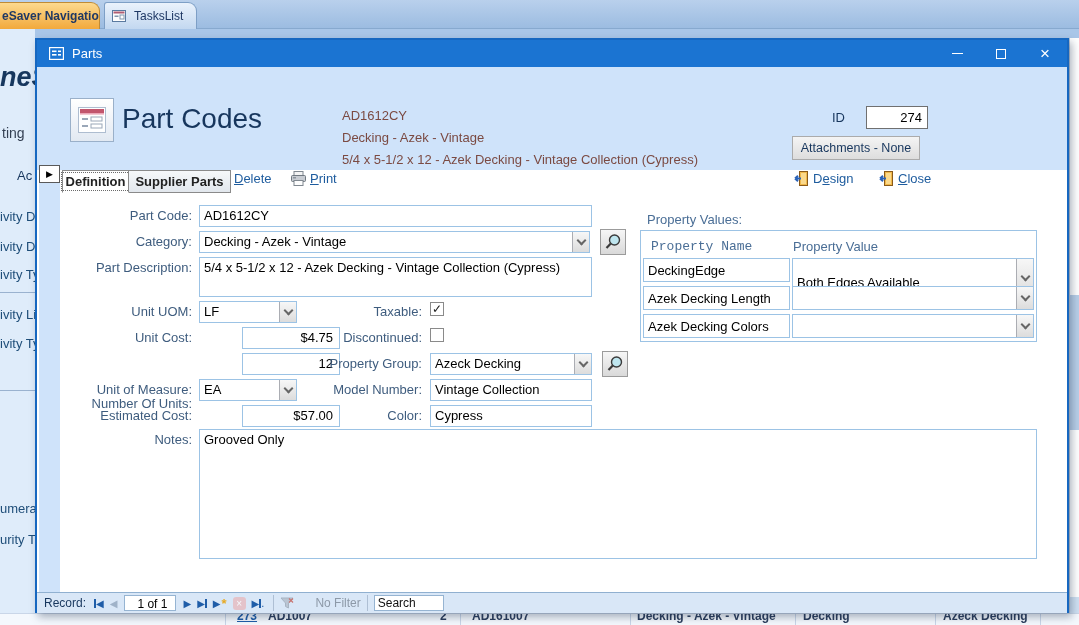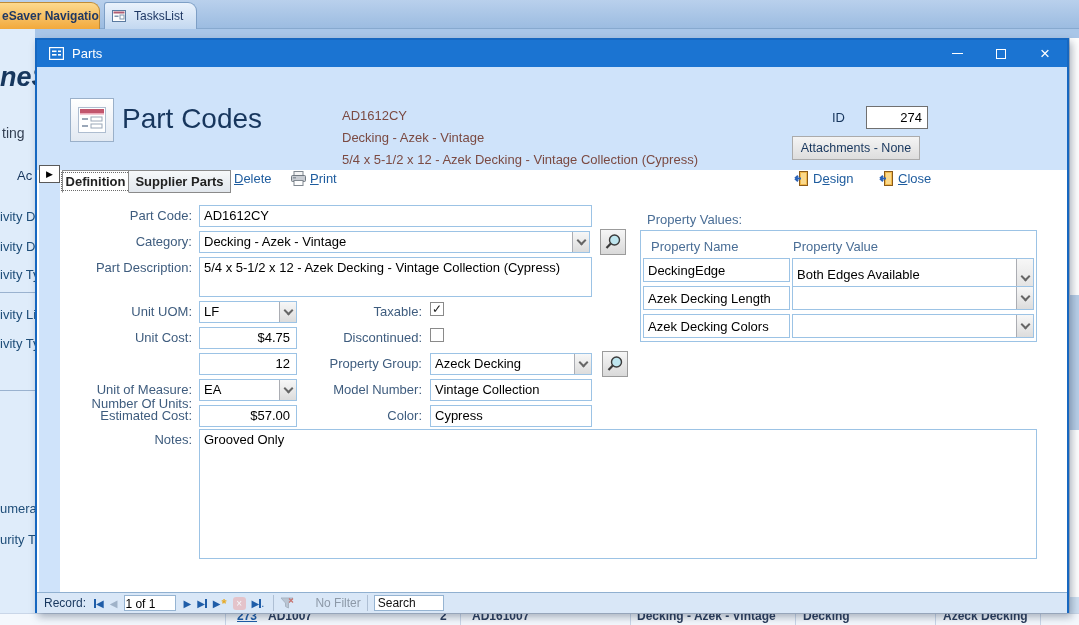--- a/index.html
+++ b/index.html
@@ -57,40 +57,40 @@
   .selbox { position:absolute; left:2px; top:125px; width:21px; height:18px; background:#fff; border:1px solid #5a5a5a;
             font-size:9px; color:#000; display:flex; align-items:center; justify-content:center; }
   .ptab { position:absolute; top:130px; height:23px; font-size:13px; color:#222; display:flex; align-items:center; justify-content:center;font-weight:bold; }
   .ptab-active { left:25px; width:67px; background:#fff; border:1px solid #8a8a8a; border-bottom:1px solid #fff; }
   .ptab-active .focusdots { border:1px dotted #6b6b6b; padding:1px 4px; }
   .ptab-idle { left:92px; width:102px; background:linear-gradient(#f6f8fa,#e2e7ed); border:1px solid #8a8a8a; border-left:none; }
 
   .lbl { position:absolute; text-align:right; color:#3e5c7e; font-size:13px; white-space:nowrap; }
   .field { position:absolute; background:#fff; border:1px solid #9cc3e5; font-size:13px; color:#000;
            padding:2px 4px 0 4px; white-space:nowrap; overflow:hidden; }
-  .num { text-align:right; padding-right:6px; }
+  .num { text-align:right; padding-right:6px;margin-left:43px; }
   .ddbtn { position:absolute; right:0; top:0; bottom:0; width:17px;
            background:linear-gradient(#f7f7f7,#dcdcdc); border-left:1px solid #abadb3;
            display:flex; align-items:center; justify-content:center; }
   .chev { width:7px; height:7px; border-right:2px solid #666; border-bottom:2px solid #666;
           transform:rotate(45deg); margin-top:-4px; }
   .magbtn { position:absolute; width:26px; height:26px; background:linear-gradient(#f6f6f6,#d9d9d9);
             border:1px solid #9b9b9b; display:flex; align-items:center; justify-content:center; }
   .checkbox { position:absolute; width:14px; height:14px; background:#fff; border:1px solid #8a8a8a;
               font-size:12px; line-height:12px; color:#222; text-align:center; }
   .pvhdr { position:absolute; color:#4a6e96; font-size:13px; white-space:nowrap; }
 
   
   .recbar { position:absolute; left:0; top:552px; width:1030px; height:21px; background:#d9e7f7;
             border-top:1px solid #90b0d0; display:flex; align-items:center; font-size:12px; color:#17365d; }
   .ric { color:#1f5da8; font-size:10px; display:flex; align-items:center; margin:0 3px; }
   .ric .bar { width:2px; height:9px; background:#1f5da8; }
   .ric.dis { color:#9fb2c8; }
   .posbox { width:52px; height:16px; background:#fff; border:1px solid #96b4d2; font-size:12px; color:#000;
-            padding:1px 0 0 0; margin:0 4px; }
+            padding:1px 0 0 12px; margin:0 4px; }
   .vsep { width:1px; height:16px; background:#aebfd4; margin:0 6px; }
   .searchbox { width:70px; height:16px; background:#fff; border:1px solid #96b4d2; font-size:12px; color:#111;
                padding:0 3px; font-family:"Liberation Sans", sans-serif; }
   .nofilter { display:flex; align-items:center; gap:21px; color:#8d99a8; font-size:12px; }
 </style>
 </head>
 <body>
 
 <div id="screen">
 
@@ -323,25 +323,25 @@
     <div class="lbl" style="left:35px;top:368px;width:120px;">Estimated Cost:</div>
     <div class="field num" style="left:162px;top:365px;width:98px;height:22px;">$57.00</div>
     <div class="lbl" style="left:265px;top:368px;width:120px;">Color:</div>
     <div class="field" style="left:393px;top:365px;width:162px;height:22px;">Cypress</div>
 
     <div class="lbl" style="left:35px;top:392px;width:120px;">Notes:</div>
     <div class="field" style="left:162px;top:389px;width:838px;height:130px;">Grooved Only</div>
 
     <div class="pvhdr" style="left:610px;top:172px;">Property Values:</div>
     <div style="position:absolute;left:603px;top:190px;width:397px;height:112px;border:1px solid #9cc3e5;background:#fff;">
-      <div class="pvhdr" style="left:10px;top:8px;">Property Name</div>
+      <div class="pvhdr" style="left:10px;top:8px;font-family:Liberation Mono, monospace;">Property Name</div>
       <div class="pvhdr" style="left:152px;top:8px;">Property Value</div>
 
       <div class="field" style="left:2px;top:27px;width:147px;height:24px;padding-top:4px;">DeckingEdge</div>
-      <div class="field" style="left:151px;top:27px;width:242px;height:40px;padding-top:8px;">
+      <div class="field" style="left:151px;top:27px;width:242px;height:40px;padding-top:16px;">
         <span>Both Edges Available</span>
         <span class="ddbtn">
             <span class="chev"></span>
           </span>
       </div>
 
       <div class="field" style="left:2px;top:55px;width:147px;height:24px;padding-top:4px;">Azek Decking Length</div>
       <div class="field" style="left:151px;top:55px;width:242px;height:24px;padding-top:4px;">
         <span></span>
         <span class="ddbtn">

